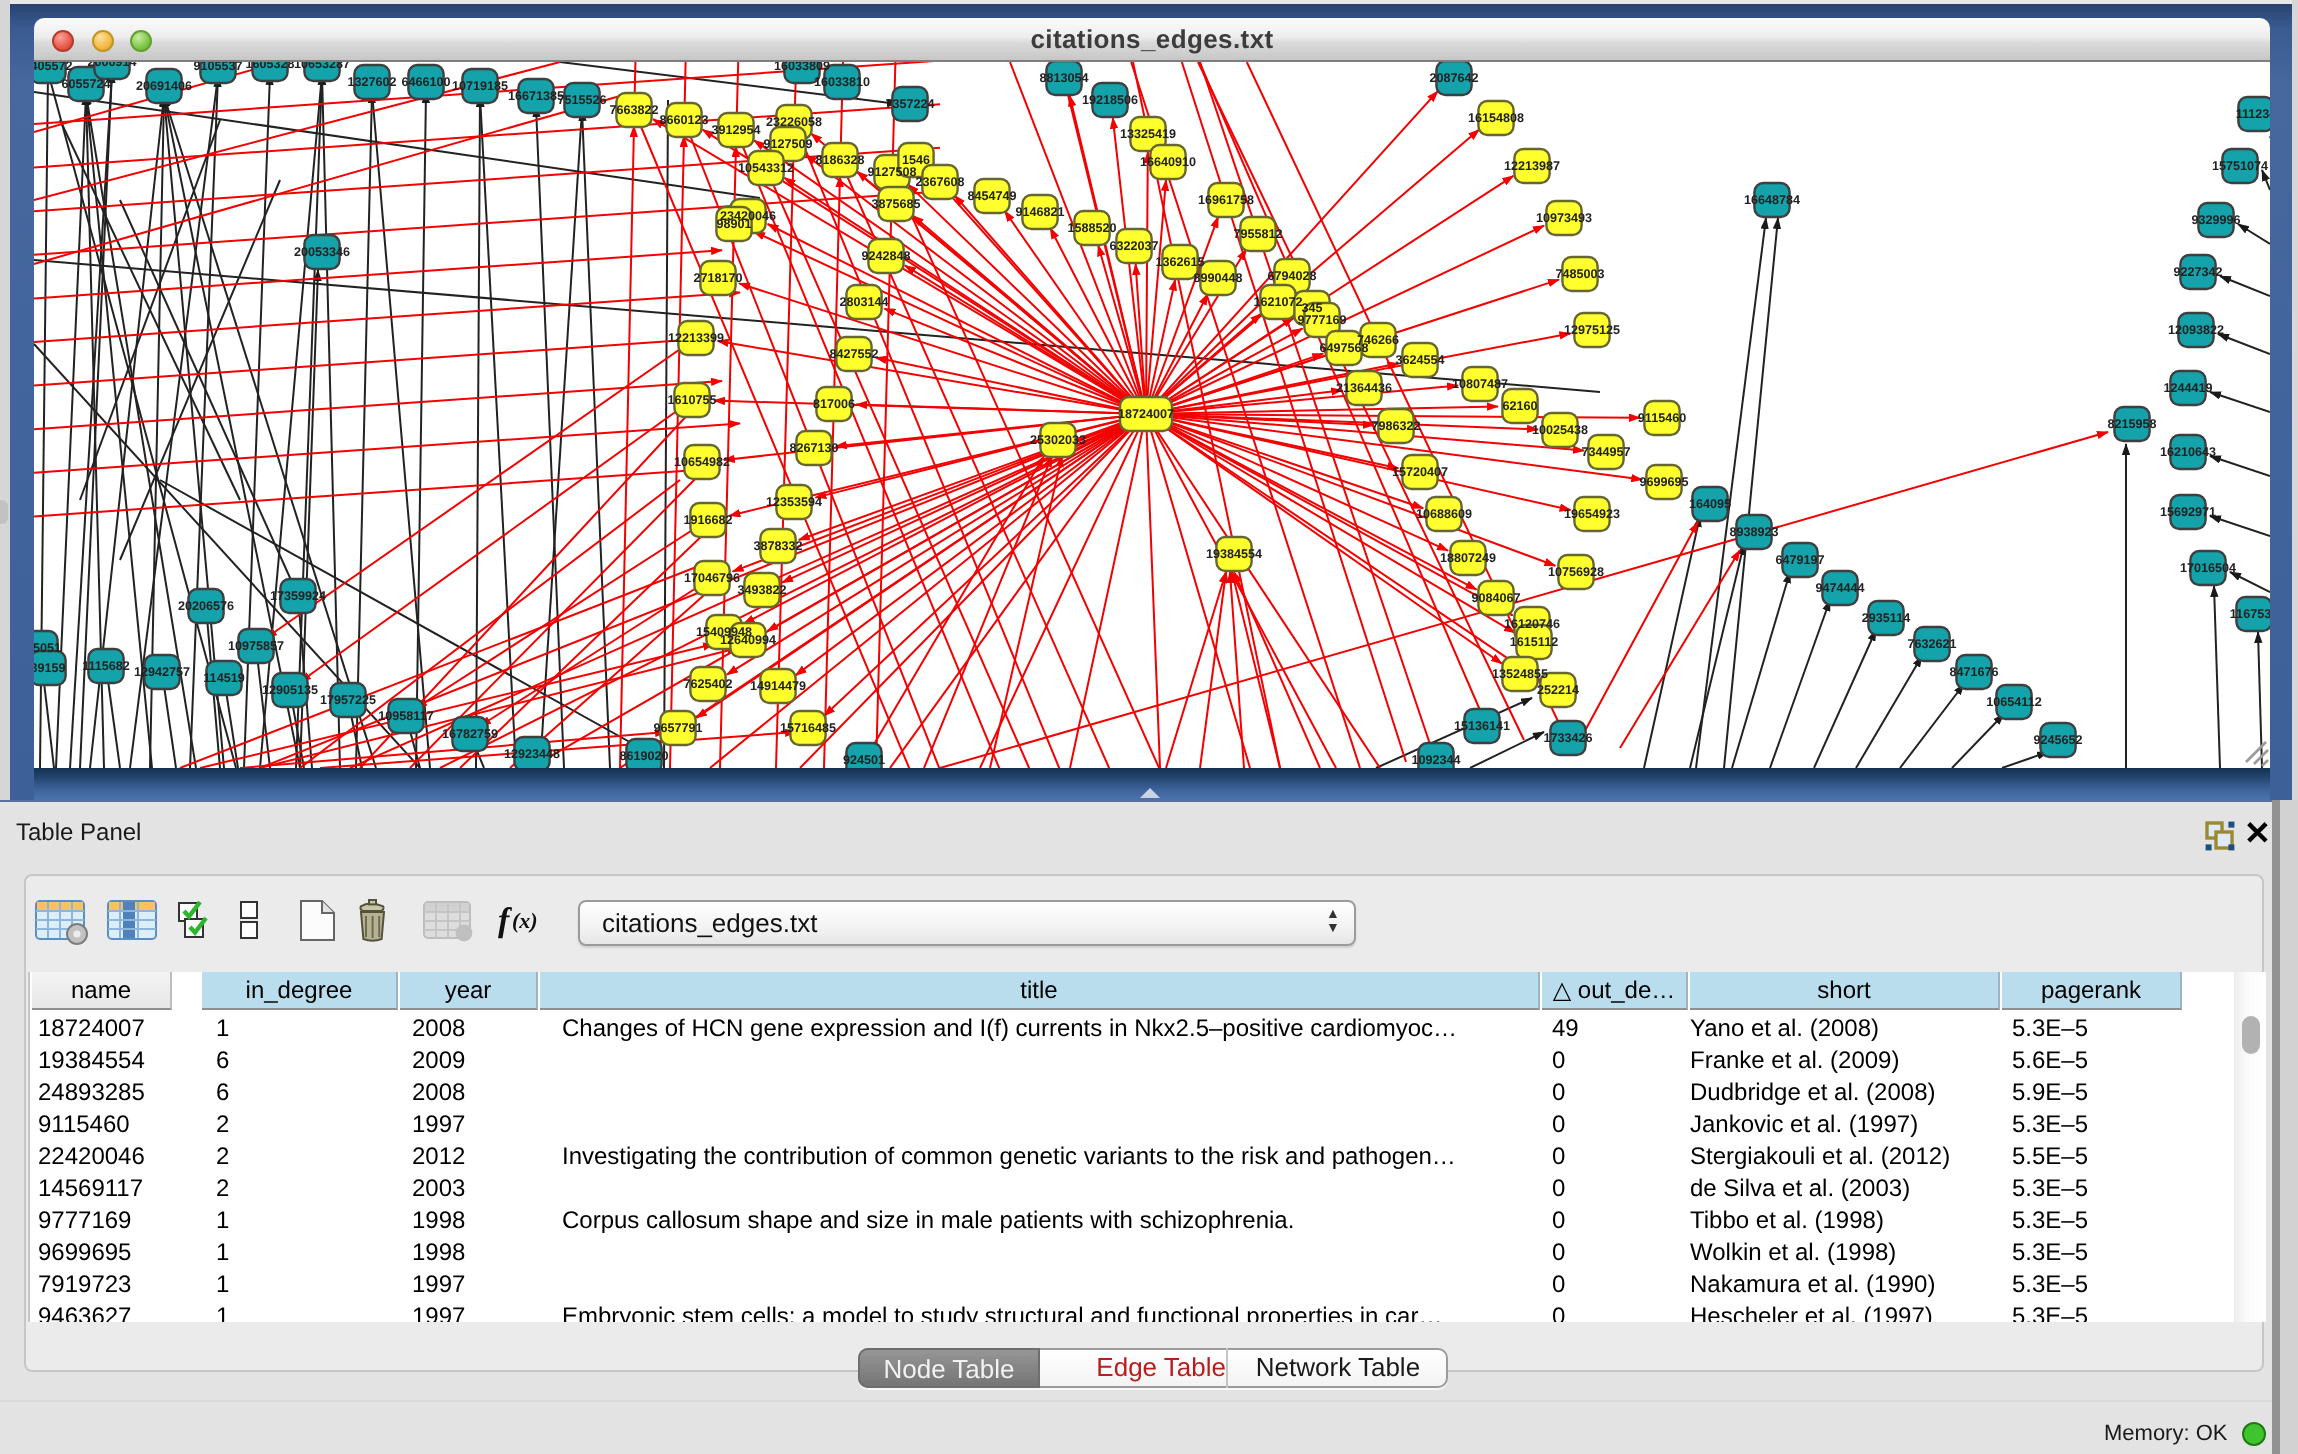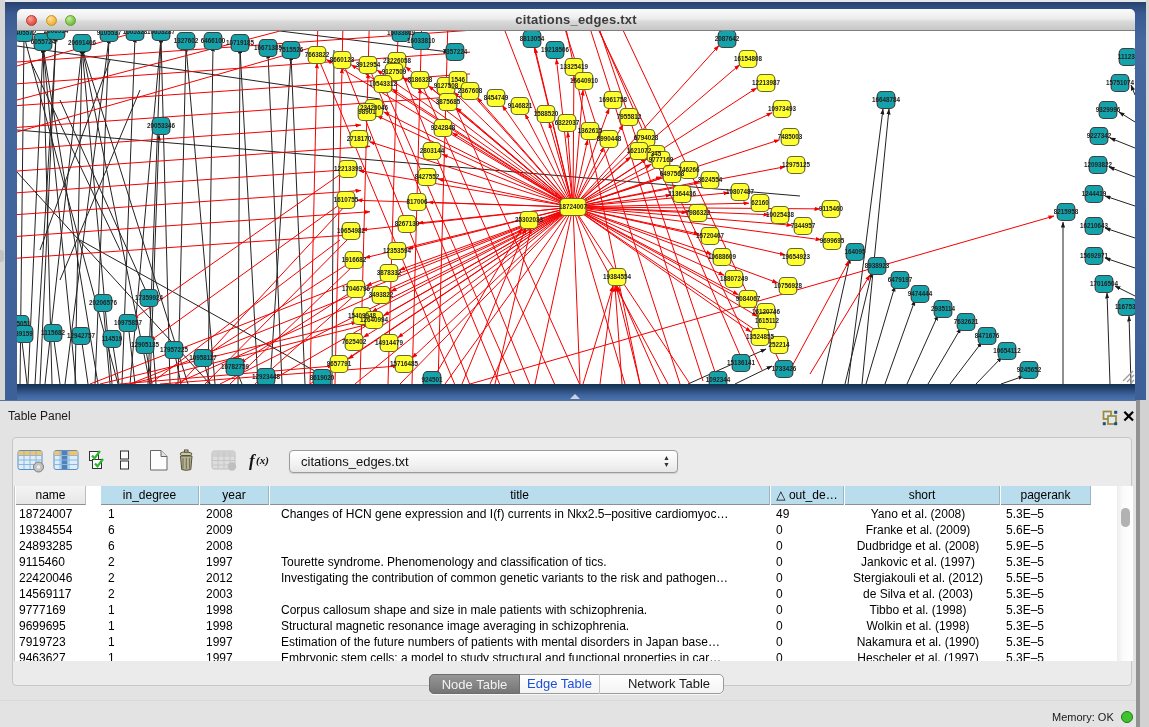--- a/index.html
+++ b/index.html
@@ -28,28 +28,28 @@
 #toolbar {left:12px;top:448px}
 #combo {left:289px;top:450px;width:389px;height:23px;border:1px solid #9b9b9b;border-radius:4px;background:linear-gradient(180deg,#ffffff,#f0f0f0 70%,#e6e6e6);box-shadow:0 1px 1px rgba(0,0,0,0.12)}
 #combotext {left:301px;top:454px;font-size:13px;color:#111}
 #comboarr {left:663px;top:454px;font-size:7px;color:#333;line-height:7px;letter-spacing:0}
 #tablebox {left:14px;top:486px;width:1119px;height:175px;background:#fff;border-left:1px solid #c6c6c6;border-right:1px solid #c6c6c6;overflow:hidden}
 .hc {position:absolute;top:0;height:19px;font-size:12px;color:#000;text-align:center;line-height:19px;border-right:1px solid #9db4c6;border-bottom:1px solid #8f8f8f;overflow:hidden}
 .hblue {background:#badded}
 .hname {background:linear-gradient(180deg,#f4f4f4,#e6e6e6);border-right:1px solid #bdbdbd}
 .tr {position:absolute;left:0;width:1103px;height:16px}
 .td {position:absolute;font-size:12px;color:#000;white-space:nowrap;overflow:hidden;top:1px}
-.tc {text-align:center}
+.tc {}
 #vsb {left:1117px;top:486px;width:16px;height:175px;background:linear-gradient(90deg,#ededed,#fbfbfb 40%,#fff)}
 #vsbthumb {left:1121px;top:508px;width:9px;height:19px;background:#b2b2b2;border-radius:5px}
 #redge1 {left:1136px;top:400px;width:4px;height:327px;background:#929292}
 #redge2 {left:1140px;top:400px;width:9px;height:327px;background:#d2d2d2}
 #seg {left:429px;top:674px;width:295px;height:20px;border:1px solid #9b9b9b;border-radius:5px;background:linear-gradient(180deg,#ffffff,#f3f3f3);box-shadow:0 1px 0 rgba(255,255,255,0.7)}
 #seg1 {left:429px;top:674px;width:91px;height:20px;border-radius:5px 0 0 5px;background:linear-gradient(180deg,#969696,#757575);border:1px solid #6e6e6e;color:#f2f2f2;text-align:center;line-height:19px;font-size:13px}
-#seg2 {left:520px;top:674px;width:80px;height:20px;color:#1d4ed8;text-align:center;line-height:19px;font-size:13px;border-right:1px solid #c4c4c4}
+#seg2 {left:520px;top:674px;width:94px;height:20px;color:#b91c1c;text-align:right;line-height:19px;font-size:13px;border-right:1px solid #c4c4c4}
 #seg3 {left:614px;top:674px;width:110px;height:20px;color:#1a1a1a;text-align:center;line-height:19px;font-size:13px}
 #statline {left:0;top:700px;width:1136px;height:1px;background:#d9d9d9}
 #mem {left:1052px;top:711px;font-size:11px;color:#1a1a1a}
 #memdot {left:1121px;top:711px;width:12px;height:12px;border-radius:50%;background:#3fc32e;border:1px solid #1e7a13}
 </style></head>
 <body>
 <div id="stage">
 <div class="abs" id="tgray"></div>
 <div class="abs" id="blueframe"></div>
 <div class="abs" id="lgray"></div>
@@ -661,21 +661,20 @@
         <div class="td" style="left:93px;width:88px">6</div>
         <div class="td" style="left:191px;width:62px">2008</div>
         <div class="td" style="left:761px;width:66px">0</div>
         <div class="td tc" style="left:830px;width:146px">Dudbridge et al. (2008)</div>
         <div class="td" style="left:991px;width:84px">5.9E–5</div>
       </div>
       <div class="tr" style="top:68px">
         <div class="td" style="left:4px;width:80px">9115460</div>
         <div class="td" style="left:93px;width:88px">2</div>
         <div class="td" style="left:191px;width:62px">1997</div>
-        <div class="td" style="left:266px;width:488px">Tourette syndrome. Phenomenology and classification of tics.</div>
         <div class="td" style="left:761px;width:66px">0</div>
         <div class="td tc" style="left:830px;width:146px">Jankovic et al. (1997)</div>
         <div class="td" style="left:991px;width:84px">5.3E–5</div>
       </div>
       <div class="tr" style="top:84px">
         <div class="td" style="left:4px;width:80px">22420046</div>
         <div class="td" style="left:93px;width:88px">2</div>
         <div class="td" style="left:191px;width:62px">2012</div>
         <div class="td" style="left:266px;width:488px">Investigating the contribution of common genetic variants to the risk and pathogen…</div>
         <div class="td" style="left:761px;width:66px">0</div>
@@ -696,30 +695,28 @@
         <div class="td" style="left:191px;width:62px">1998</div>
         <div class="td" style="left:266px;width:488px">Corpus callosum shape and size in male patients with schizophrenia.</div>
         <div class="td" style="left:761px;width:66px">0</div>
         <div class="td tc" style="left:830px;width:146px">Tibbo et al. (1998)</div>
         <div class="td" style="left:991px;width:84px">5.3E–5</div>
       </div>
       <div class="tr" style="top:132px">
         <div class="td" style="left:4px;width:80px">9699695</div>
         <div class="td" style="left:93px;width:88px">1</div>
         <div class="td" style="left:191px;width:62px">1998</div>
-        <div class="td" style="left:266px;width:488px">Structural magnetic resonance image averaging in schizophrenia.</div>
         <div class="td" style="left:761px;width:66px">0</div>
         <div class="td tc" style="left:830px;width:146px">Wolkin et al. (1998)</div>
         <div class="td" style="left:991px;width:84px">5.3E–5</div>
       </div>
       <div class="tr" style="top:148px">
         <div class="td" style="left:4px;width:80px">7919723</div>
         <div class="td" style="left:93px;width:88px">1</div>
         <div class="td" style="left:191px;width:62px">1997</div>
-        <div class="td" style="left:266px;width:488px">Estimation of the future numbers of patients with mental disorders in Japan base…</div>
         <div class="td" style="left:761px;width:66px">0</div>
         <div class="td tc" style="left:830px;width:146px">Nakamura et al. (1990)</div>
         <div class="td" style="left:991px;width:84px">5.3E–5</div>
       </div>
       <div class="tr" style="top:164px">
         <div class="td" style="left:4px;width:80px">9463627</div>
         <div class="td" style="left:93px;width:88px">1</div>
         <div class="td" style="left:191px;width:62px">1997</div>
         <div class="td" style="left:266px;width:488px">Embryonic stem cells: a model to study structural and functional properties in car…</div>
         <div class="td" style="left:761px;width:66px">0</div>

